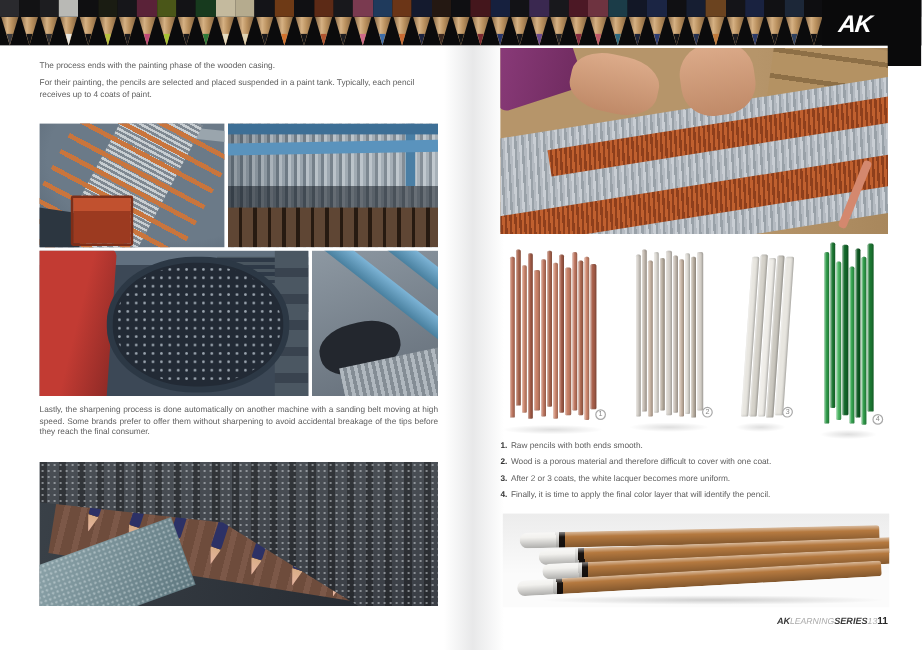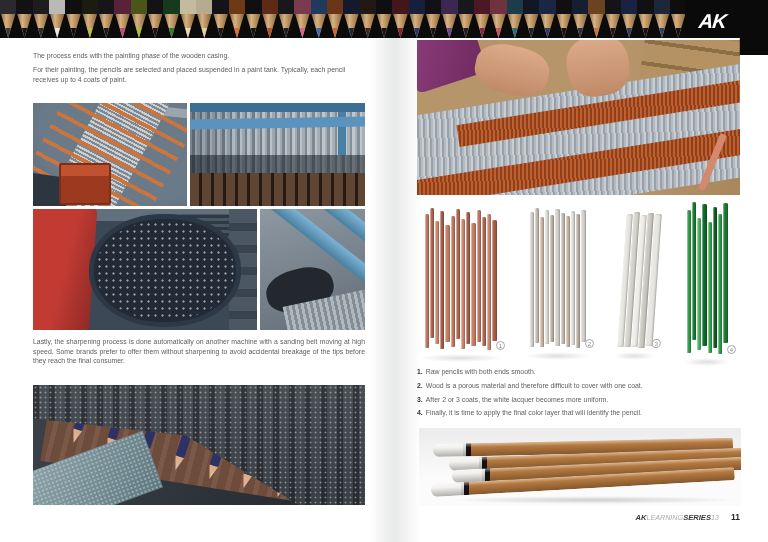--- a/index.html
+++ b/index.html
@@ -38,21 +38,21 @@
   .intro2 { left:33px; top:27px; width:336px; }
   .midpar { left:33px; top:299px; width:332px; text-align:justify; }
 
   
   .footer-left { position:absolute; left:33px; top:474px; display:flex; align-items:baseline; }
   .fl-num { font-size:8.5px; font-weight:bold; color:#2a2a2a; }
   .fl-sect { font-size:6.2px; color:#9a9a9a; letter-spacing:.45px; margin-left:8px; }
   .footer-right { position:absolute; right:28px; top:474px; display:flex; align-items:baseline; }
   .fr-ak { font-size:7.6px; font-weight:bold; font-style:italic; color:#3a3a3a; }
   .fr-light { font-size:7.2px; font-style:italic; color:#ababab; }
-  .fr-page { font-size:8.5px; font-weight:bold; color:#2a2a2a; margin-left:12px; }
+  .fr-page { font-size:8.5px; font-weight:bold; color:#2a2a2a; }
 
   
   .photo { position:absolute; overflow:hidden; }
   .photo div { position:absolute; }
 
   
   .photo-a { left:33px; top:65px; width:154px; height:103px;
     background:radial-gradient(130% 130% at 72% 28%,#6b7a88 0 52%,#434f5c 100%); }
   .a-pipe { left:88px; top:3px; width:72px; height:9px; background:#9aa5ad;
     border-radius:4px; transform:rotate(6deg); }

